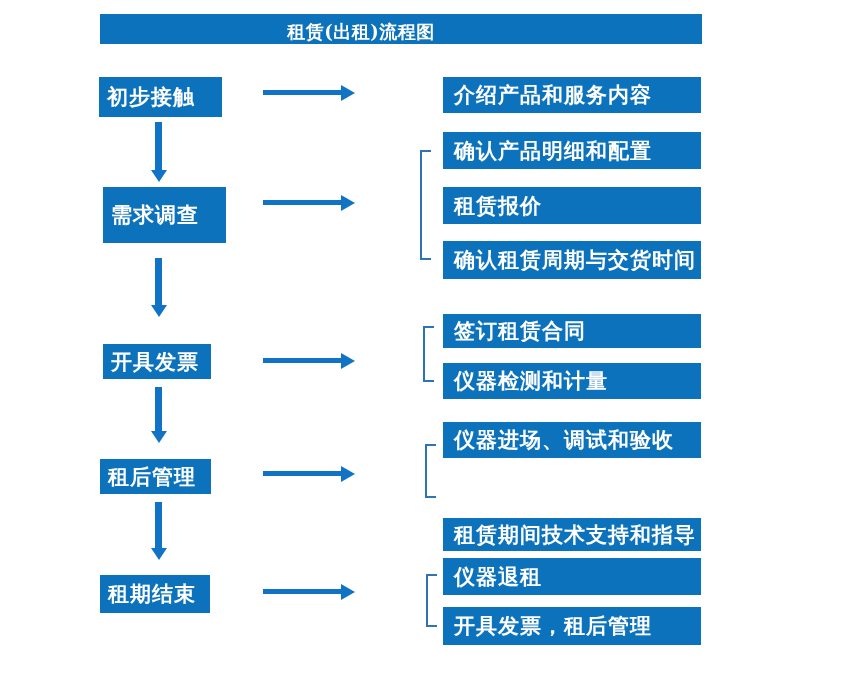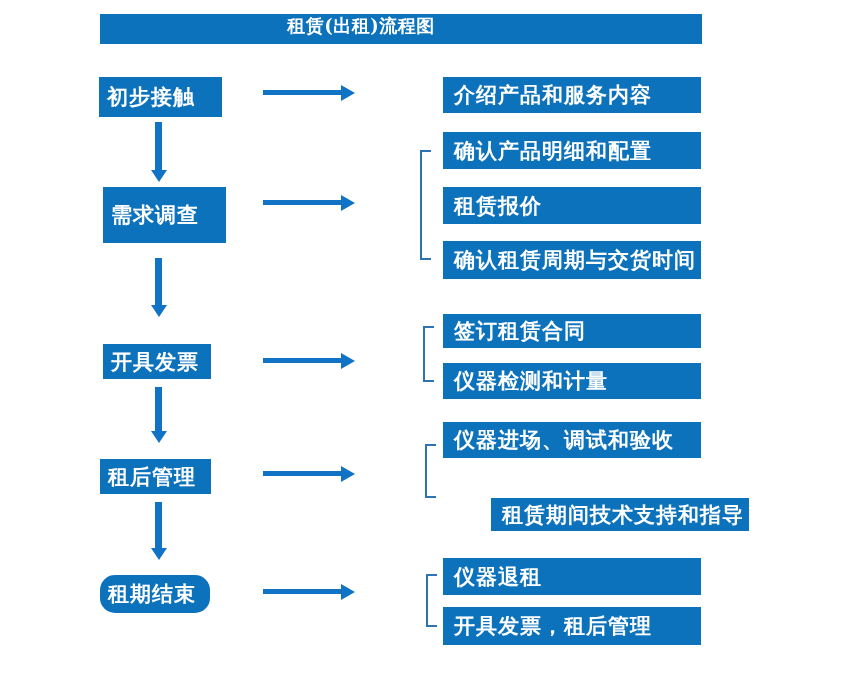--- a/index.html
+++ b/index.html
@@ -12,51 +12,51 @@
   body{font-family:"DejaVu Serif","Liberation Serif",serif;}
   .canvas{
     position:relative;
     width:844px;height:688px;
     background:#ffffff;
     overflow:hidden;
   }
   .title-bar{
     position:absolute;left:100px;top:14px;width:602px;height:30px;
     background:var(--box-fill);
-    display:flex;align-items:flex-start;justify-content:center;
+    display:flex;align-items:flex-end;justify-content:center;
   }
   .title-bar span{
     color:var(--box-text);font-size:18px;font-weight:bold;
     letter-spacing:0.5px;position:relative;left:-40px;white-space:nowrap;
   }
   .box{
     position:absolute;
     background:var(--box-fill);
     color:var(--box-text);
     font-size:21px;font-weight:bold;letter-spacing:1px;
     display:flex;align-items:center;
     padding-left:8px;box-sizing:border-box;
     white-space:nowrap;overflow:hidden;
   }
   
   .s1{left:99px;top:77px;width:123px;height:40px;text-align:center;}
   .s2{left:103px;top:187px;width:123px;height:56px;}
   .s3{left:103px;top:344px;width:108px;height:35px;}
   .s4{left:100px;top:459px;width:111px;height:35px;}
-  .s5{left:100px;top:575px;width:110px;height:38px;border-radius:15px;}
+  .s5{left:100px;top:575px;width:110px;height:38px;}
   
   .d{left:443px;width:258px;padding-left:11px;}
   .d1{top:77px;height:36px;}
   .d2{top:132px;height:37px;}
   .d3{top:187px;height:37px;}
   .d4{top:241px;height:38px;}
   .d5{top:314px;height:34px;}
   .d6{top:363px;height:36px;}
   .d7{top:422px;height:36px;}
-  .d8{top:498px;height:33px;margin-left:48px;}
+  .d8{top:518px;height:33px;}
   .d9{top:558px;height:37px;}
   .d10{top:607px;height:38px;}
   
   .h-arrow{
     position:absolute;left:263px;width:78px;height:5px;
     background:var(--arrow);
   }
   .h-arrow::after{
     content:"";position:absolute;right:-14px;top:-5.5px;
     border-left:14px solid var(--arrow);

